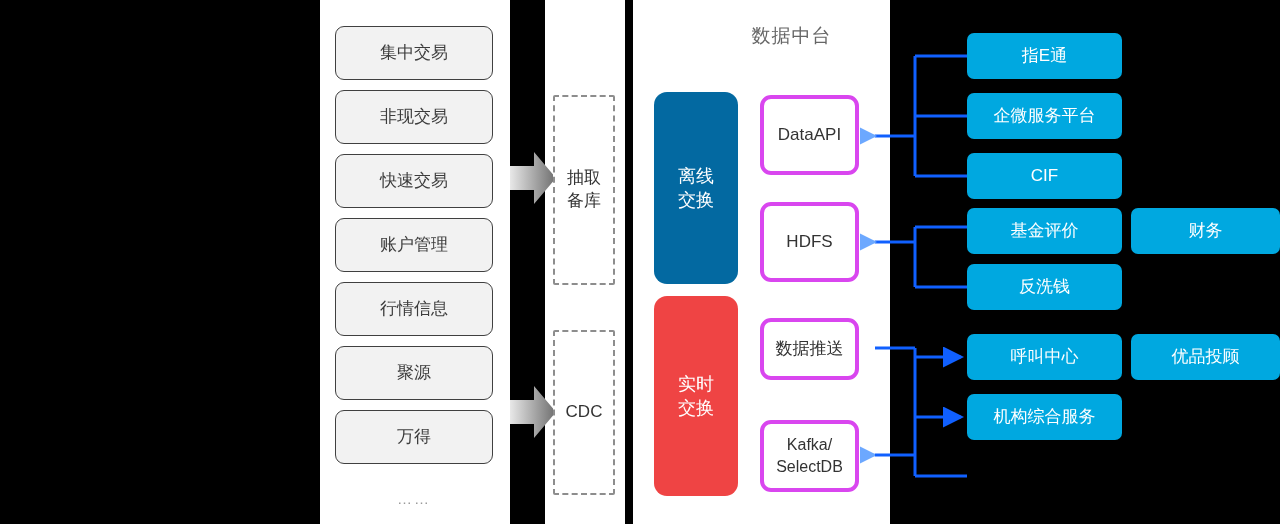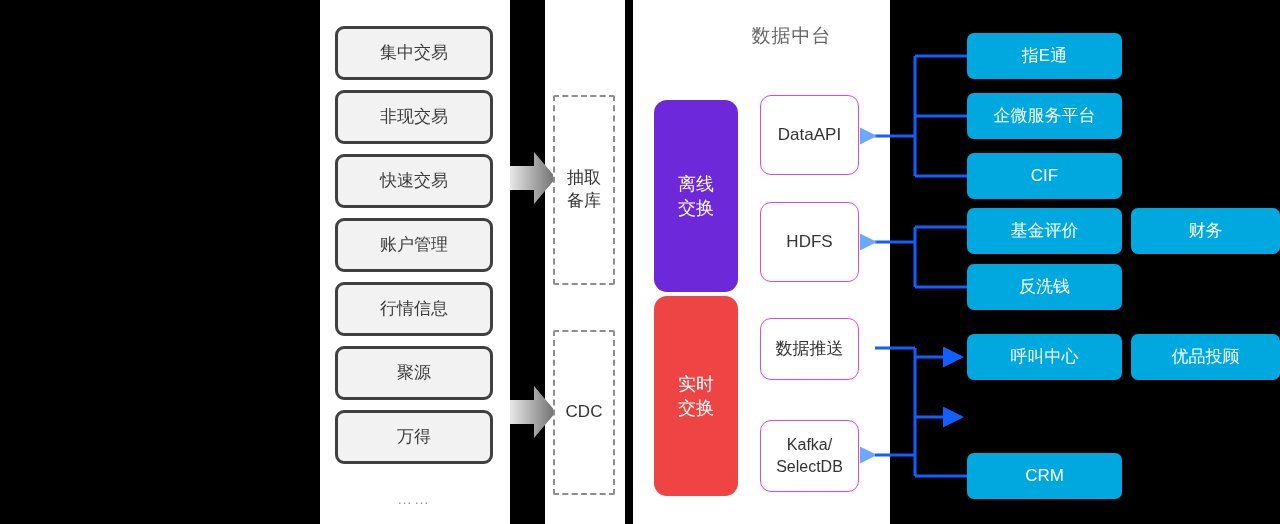--- a/index.html
+++ b/index.html
@@ -17,21 +17,21 @@
 
   
   .box{
     position:absolute;box-sizing:border-box;
     display:flex;align-items:center;justify-content:center;
     text-align:center;line-height:1.35;
   }
 
   
   .src-box{
-    background:#f2f2f2;border:3px solid #404040;border-radius:9px;
+    background:#f2f2f2;border:1px solid #404040;border-radius:9px;
     color:#3c3c3c;font-size:17px;left:335px;width:158px;height:54px;
   }
   #src-ellipsis{
     position:absolute;left:335px;width:158px;top:488px;height:20px;
     display:flex;align-items:center;justify-content:center;
     color:#9a9a9a;font-size:15px;letter-spacing:2px;
   }
 
   
   .grad-arrow{position:absolute;}
@@ -49,26 +49,26 @@
     position:absolute;left:633px;top:22px;width:257px;height:28px;
     display:flex;align-items:center;justify-content:center;
     color:#666666;font-size:19px;letter-spacing:1px;padding-left:30px;
   }
 
   
   .pillar{
     border-radius:13px;color:#ffffff;font-size:18px;
     left:654px;width:84px;
   }
-  #pillar-offline{background:#6d28d9;top:100px;height:192px;}
+  #pillar-offline{background:#0369a1;top:92px;height:192px;}
   #pillar-realtime{background:#ef4444;top:296px;height:200px;text-align:right;}
 
   
   .comp-box{
-    background:#ffffff;border:1px solid #d946ef;border-radius:11px;
+    background:#ffffff;border:4px solid #d946ef;border-radius:11px;
     color:#333333;font-size:17px;left:760px;width:99px;
   }
   #comp-dataapi{top:95px;height:80px;}
   #comp-hdfs{top:202px;height:80px;}
   #comp-push{top:318px;height:62px;}
   #comp-kafka{top:420px;height:72px;font-size:16px;}
 
   
   .app-box{
     background:#00a8e0;border-radius:7px;color:#ffffff;font-size:17px;
@@ -214,22 +214,22 @@
     </div>
   <div class="box app-box app-col1" style="top:208px">
       <span>基金评价</span>
     </div>
   <div class="box app-box app-col1" style="top:264px">
       <span>反洗钱</span>
     </div>
   <div class="box app-box app-col1" style="top:334px">
       <span>呼叫中心</span>
     </div>
-  <div class="box app-box app-col1" style="top:453px">
-      <span>CRM</span>
+  <div class="box app-box app-col1" style="top:394px">
+      <span>机构综合服务</span>
     </div>
 
   <div class="box app-box app-col2" style="top:208px">
       <span>财务</span>
     </div>
   <div class="box app-box app-col2" style="top:334px">
       <span>优品投顾</span>
     </div>
 
 </div>

